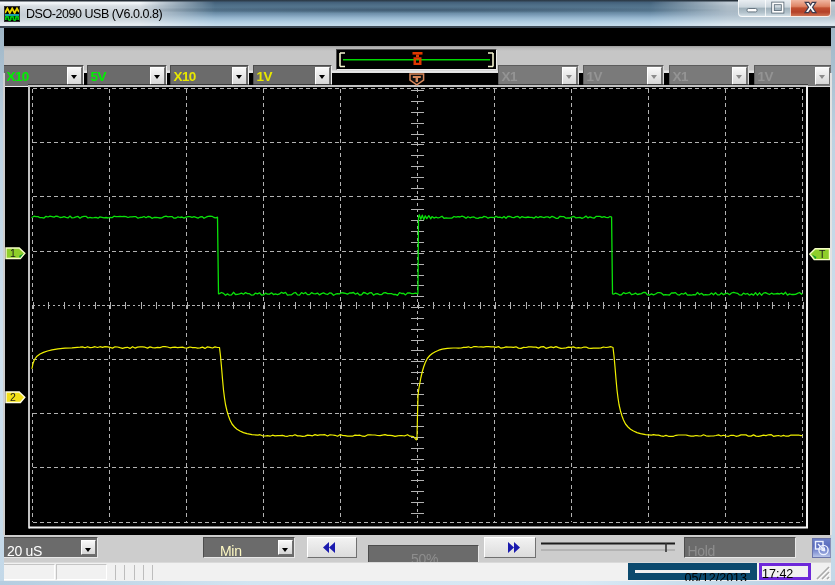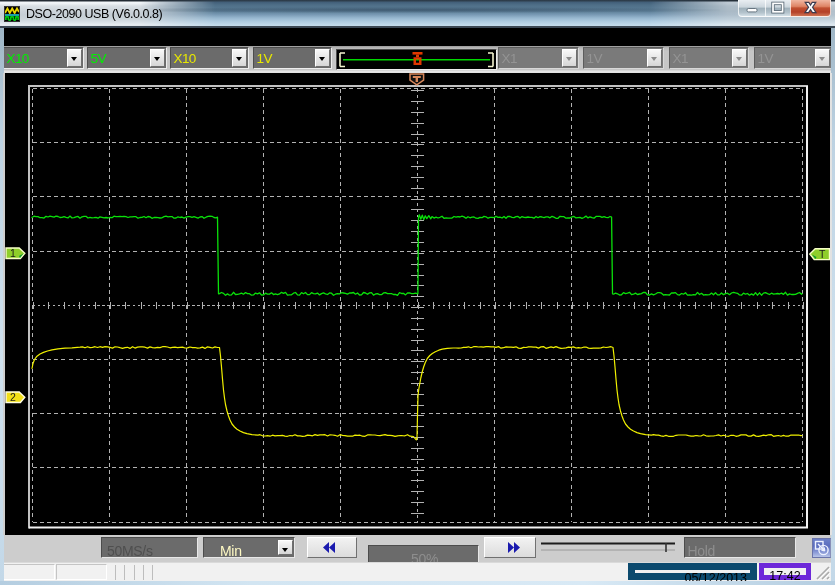--- a/index.html
+++ b/index.html
@@ -25,21 +25,21 @@
 #wbtns { left:738px; top:0; width:93px; height:17px; }
 .wb { position:absolute; top:0; height:17px; border:1px solid rgba(255,255,255,.75); border-top:none; }
 #wb1 { left:0; width:28px; border-radius:0 0 0 4px; background:linear-gradient(180deg,#e9eef2 0%,#ccd6dd 45%,#9fb0ba 50%,#b5c4cd 80%,#d4e0e7 100%); }
 #wb2 { left:27px; width:26px; background:linear-gradient(180deg,#e9eef2 0%,#ccd6dd 45%,#9fb0ba 50%,#b5c4cd 80%,#d4e0e7 100%); }
 #wb3 { left:52px; width:41px; border-radius:0 0 4px 0; background:linear-gradient(180deg,#f0b7a2 0%,#de8465 40%,#c04f30 50%,#b44028 75%,#cf7454 100%); }
 
 #menu { left:3px; top:28px; width:828px; height:18px; border-left:1.5px solid #3a4147; background:linear-gradient(180deg,#ffffff,#f2f5f8 40%,#e2e8ee 78%,#d9dfe5 100%); font-size:13.5px; letter-spacing:-0.2px; color:#111; }
 #menu span { position:absolute; top:2.5px; }
 
 #toolbar { left:4px; top:46px; width:827px; height:27px; background:linear-gradient(180deg,#9a9a9a 0px,#b8b8b8 2px,#c6c6c6 5px,#c6c6c6 24px,#e6e6e6 25px,#e2e2e2 27px); }
-.combo { position:absolute; top:1px; height:21.5px; background:#6b6b6b; border:1px solid; border-color:#4c4c4c #ededed #ededed #4c4c4c; }
+.combo { position:absolute; top:19px; height:21.5px; background:#6b6b6b; border:1px solid; border-color:#4c4c4c #ededed #ededed #4c4c4c;font-weight:bold; }
 .combo .t { position:absolute; left:2.5px; top:2.5px; font-size:13.5px; letter-spacing:-0.6px; }
 .dd { position:absolute; right:1px; top:1px; bottom:1px; width:15px; background:linear-gradient(180deg,#f8f8f8,#d6d6d6); border:1px solid; border-color:#fff #6f6f6f #6f6f6f #fff; }
 .dd:after { content:""; position:absolute; left:3.2px; top:7.2px; width:0; height:0; border:3.8px solid transparent; border-top:4.8px solid #000; }
 .dd.dis:after { border-top-color:#8b8b8b; }
 .combo.dis { background:#7a7a7a; border-color:#5c5c5c #d8d8d8 #d8d8d8 #5c5c5c; }
 .combo.dis .t { color:#949494; }
 
 #hsl { position:absolute; left:332px; top:2.5px; width:161px; height:21.5px; background:#000; border:1px solid; border-color:#4c4c4c #ededed #ededed #4c4c4c; }
 
 #btoolbar { left:4px; top:535px; width:827px; height:27px; background:#cdcdcd; }
@@ -264,22 +264,23 @@
       <path d="M816.5,257 l-4.6,-2.6 3.6,4.6 z" fill="#0a9a30"></path>
       <text x="819" y="258.3" font-size="10.5" fill="#1a1a1a" font-family="Liberation Sans">T</text>
     </g>
 
     <g>
       <path d="M410,74 h13.6 v6.2 l-6.8,4.6 -6.8,-4.6 z" fill="#101010" stroke="#d8875a" stroke-width="1.5"></path>
       <path d="M412.8,76 h8 v2 h-2.8 v4 h-2.4 v-4 h-2.8 z" fill="#d8875a"></path>
     </g>
   </svg>
   <div class="abs" id="btoolbar">
-    <div class="panel" style="left:97px;width:97px;">
-        <span class="t" style="left:5px;color:#4f4f4f">50MS/s</span>
+    <div class="panel" style="left:-1px;width:95px;">
+        <span class="t" style="left:3px;color:#fff">20 uS</span>
+        <span class="dd" style="top:2px;bottom:2px;"></span>
       </div>
     <div class="panel" style="left:199px;width:92px;">
         <span class="t" style="left:16px;color:#fef9c3">Min</span>
         <span class="dd" style="top:2px;bottom:2px;"></span>
       </div>
     <div class="bbtn" style="left:303px;width:50px;"><svg width="48" height="19" viewBox="0 0 48 19">
           <path d="M27,4 l-6,5.5 6,5.5 z M21,4 l-6,5.5 6,5.5 z" fill="#1a1aae"></path>
         </svg></div>
     <div class="panel" style="left:364px;width:111px;margin-top:8px;">
         <span class="t" style="left:42px;color:#8e8e8e">50%</span>
@@ -308,21 +309,21 @@
   </div>
   <div class="abs" id="status">
     <div class="abs" style="left:-2px;top:1px;width:53px;height:16px;border:1px solid #c4c4c4;border-right-color:#fff;border-bottom-color:#fff;"></div>
     <div class="abs" style="left:52px;top:1px;width:51px;height:16px;border:1px solid #c4c4c4;border-right-color:#fff;border-bottom-color:#fff;"></div>
     <div class="ssep" style="left:111px"></div>
       <div class="ssep" style="left:120px"></div>
       <div class="ssep" style="left:130px"></div>
       <div class="ssep" style="left:139px"></div>
       <div class="ssep" style="left:148px"></div>
     <div class="abs" style="left:624px;top:0px;width:129px;height:17px;border:7px solid #0c4a6e;text-align:right;padding:1px 3px 0 0;">05/12/2013</div>
-    <div class="abs" style="left:755px;top:0px;width:52px;height:17px;border:5px solid #6d28d9;text-align:center;padding-top:1px;">17:42</div>
+    <div class="abs" style="left:755px;top:0px;width:52px;height:17px;border:3px solid #6d28d9;padding-top:1px;">17:42</div>
     <svg class="abs" style="right:1px;top:3px" width="14" height="14" viewBox="0 0 14 14">
         <g stroke="#aaa" stroke-width="1.6">
           <line x1="13" y1="1" x2="1" y2="13"></line>
           <line x1="13" y1="6" x2="6" y2="13"></line>
           <line x1="13" y1="11" x2="11" y2="13"></line>
         </g>
         <g stroke="#fff" stroke-width="0.8">
           <line x1="14" y1="2" x2="2" y2="14"></line>
           <line x1="14" y1="7" x2="7" y2="14"></line>
           <line x1="14" y1="12" x2="12" y2="14"></line>

